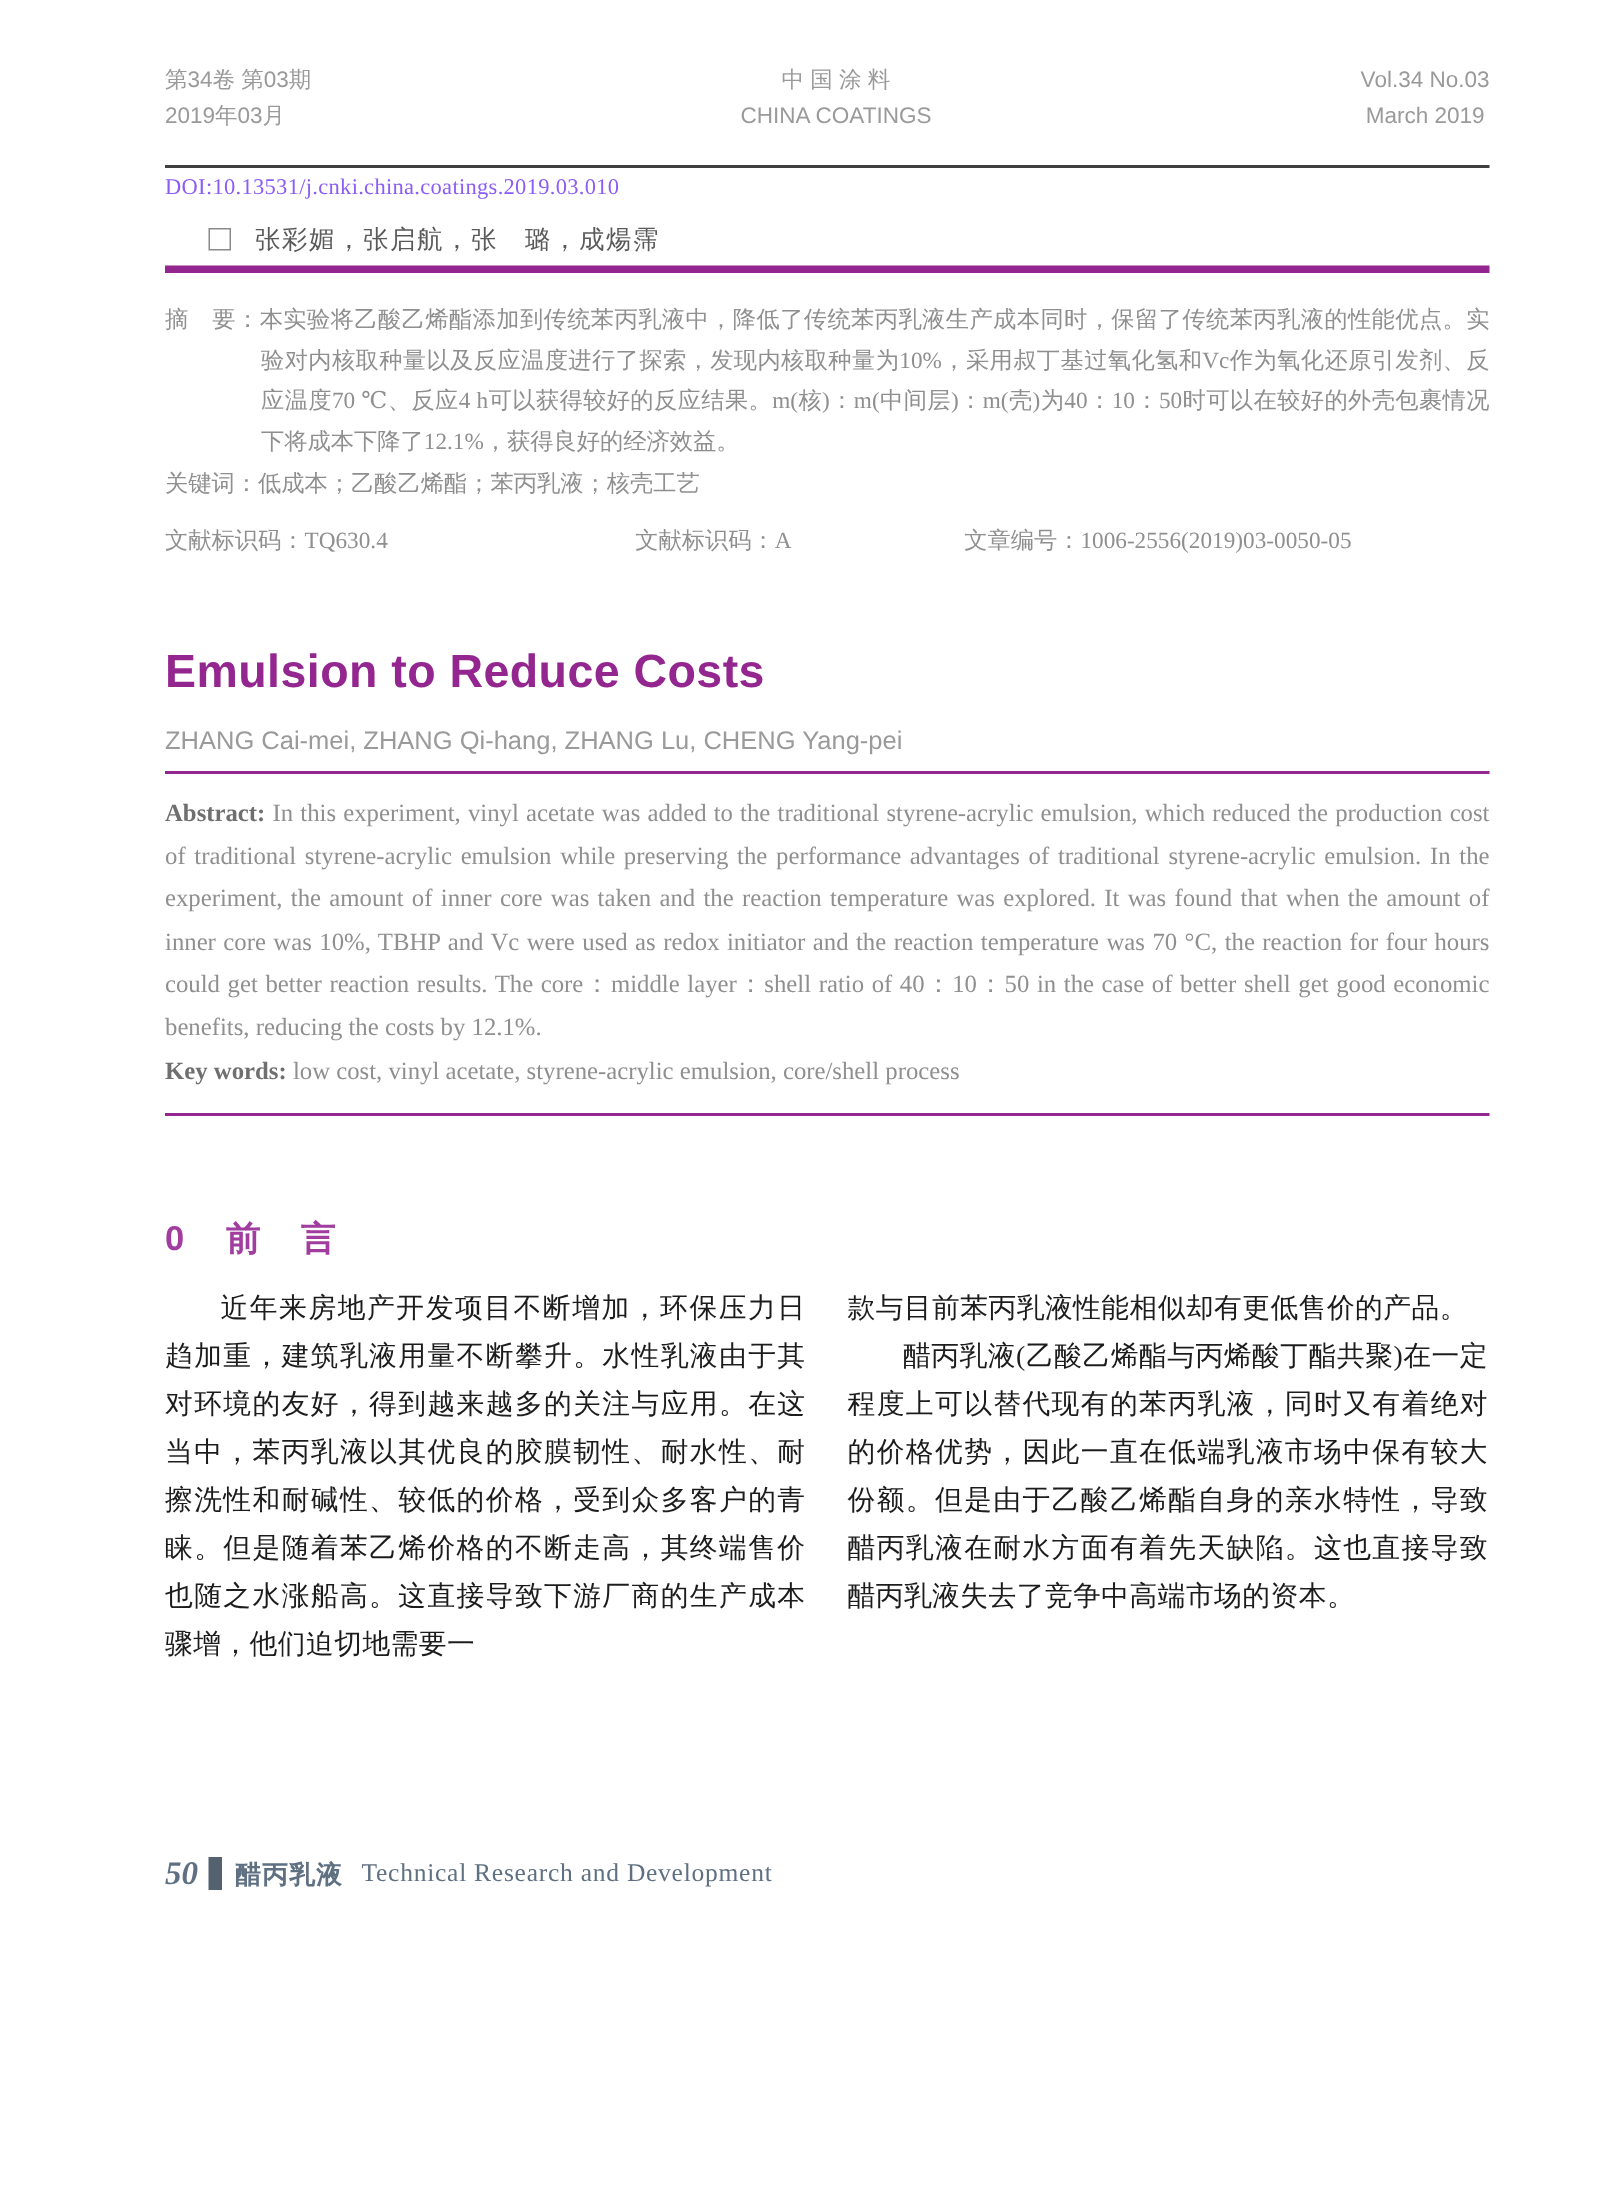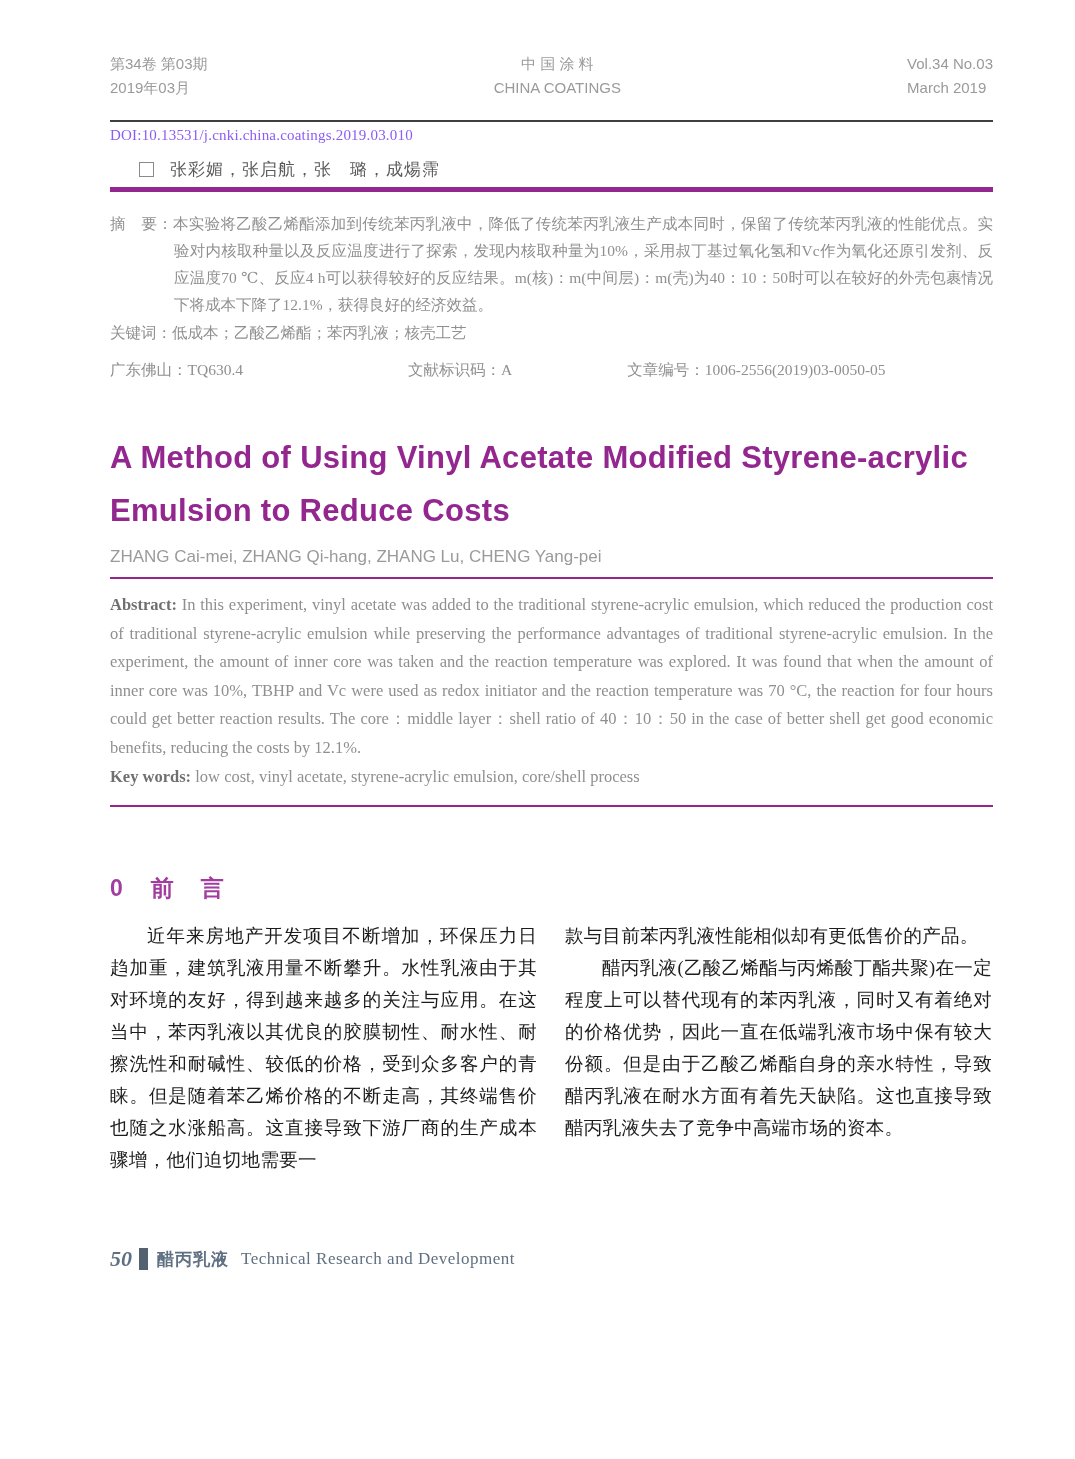--- a/index.html
+++ b/index.html
@@ -1,28 +1,28 @@
 <!DOCTYPE html>
 <html><head>
 <meta charset="utf-8">
 <style>
   html,body { margin:0; padding:0; background:#ffffff; }
   .page {
-    position:relative; width:1075px; height:1304px; margin:10px auto;
+    position:relative; width:1075px; height:1304px; margin:0 auto;
     box-sizing:border-box; padding:42px 82px 0 110px;
     background:#ffffff; overflow:hidden;
     font-family:"Liberation Serif","DejaVu Serif",serif;
   }
   
   .journal-header { display:flex; justify-content:space-between; align-items:flex-start;
     font-family:"Liberation Sans","DejaVu Sans",sans-serif;
     font-size:15px; line-height:24px; color:#9a9a9a; }
   .jh-left { text-align:left; }
   .jh-center { text-align:center; }
-  .jh-right { text-align:left; }
+  .jh-right { text-align:center; }
   .header-rule { margin-top:20px; border-top:2px solid #3f3f3f; }
   .doi-line { margin-top:5px; font-size:15px; color:#8b5cf6; letter-spacing:0.2px; }
 
   
   .title-cn { margin-top:66px; color:#93278F;
     font-family:"Liberation Sans","DejaVu Sans",sans-serif;
     font-weight:800; font-size:50px; line-height:70px; letter-spacing:3px; }
   .authors-row { margin-top:14px; display:flex; align-items:center;
     font-size:17px; color:#5a5a5a; letter-spacing:1px;padding-left:29px; }
   .author-square { display:inline-block; width:13px; height:13px;
@@ -107,27 +107,26 @@
   <div class="rule-thick"></div>
 
   <div class="abstract-cn">
     <span>摘　要：</span><span>本实验将乙酸乙烯酯添加到传统苯丙乳液中，降低了传统苯丙乳液生产成本同时，保留了传统苯丙乳液的性能优点。实验对内核取种量以及反应温度进行了探索，发现内核取种量为10%，采用叔丁基过氧化氢和Vc作为氧化还原引发剂、反应温度70 ℃、反应4 h可以获得较好的反应结果。m(核)：m(中间层)：m(壳)为40：10：50时可以在较好的外壳包裹情况下将成本下降了12.1%，获得良好的经济效益。</span>
   </div>
   <div class="keywords-cn">
     <span>关键词：</span><span>低成本；乙酸乙烯酯；苯丙乳液；核壳工艺</span>
   </div>
 
   <div class="meta-row">
-    <span class="m1">广东佛山：TQ630.4</span>
+    <span class="m1">文献标识码：TQ630.4</span>
     <span class="m2">文献标识码：A</span>
     <span class="m3">文章编号：1006-2556(2019)03-0050-05</span>
   </div>
 
   <h2 class="title-en" style="margin-bottom:0;">
-    <div>A Method of Using Vinyl Acetate Modified Styrene-acrylic</div>
     <div>Emulsion to Reduce Costs</div>
   </h2>
 
   <div class="authors-en">ZHANG Cai-mei, ZHANG Qi-hang, ZHANG Lu, CHENG Yang-pei</div>
 
   <div class="rule-thin"></div>
 
   <div class="abstract-en">
     <b>Abstract:</b><span> In this experiment, vinyl acetate was added to the traditional styrene-acrylic emulsion, which reduced the production cost of traditional styrene-acrylic emulsion while preserving the performance advantages of traditional styrene-acrylic emulsion. In the experiment, the amount of inner core was taken and the reaction temperature was explored. It was found that when the amount of inner core was 10%, TBHP and Vc were used as redox initiator and the reaction temperature was 70 °C, the reaction for four hours could get better reaction results. The core：middle layer：shell ratio of 40：10：50 in the case of better shell get good economic benefits, reducing the costs by 12.1%.</span>
   </div>

